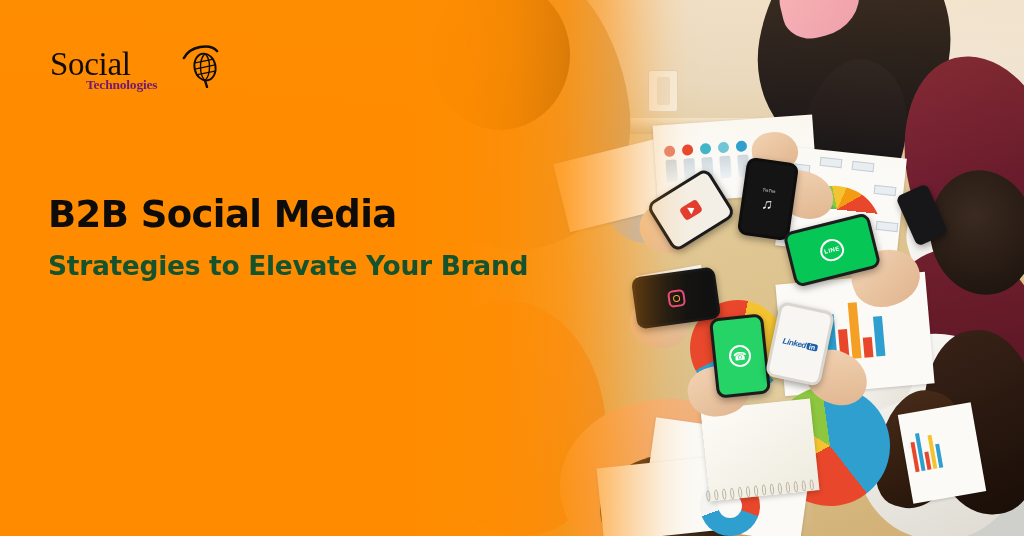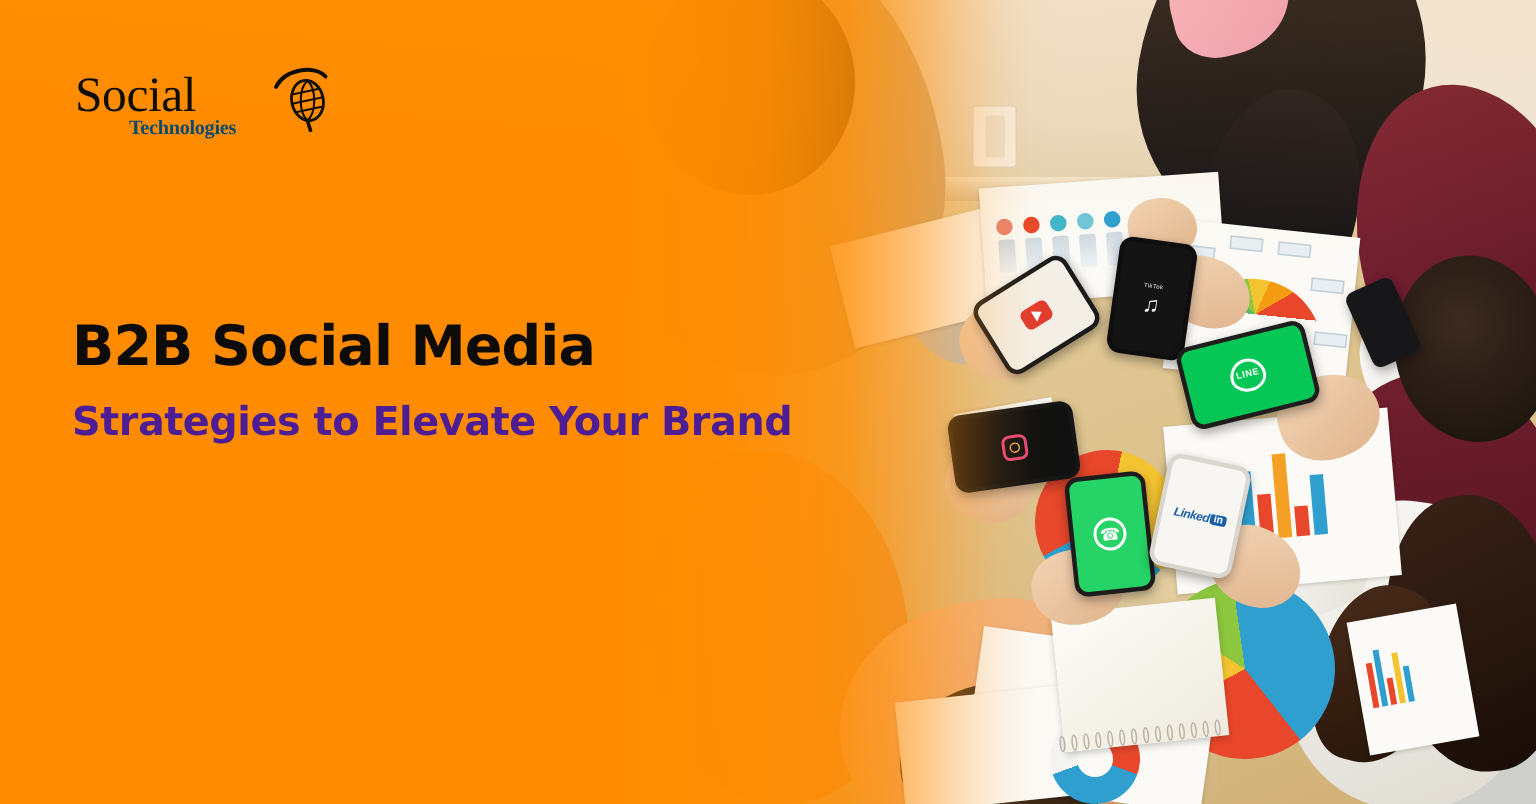--- a/index.html
+++ b/index.html
@@ -333,44 +333,44 @@
     position:absolute;left:50px;top:48px;width:160px;height:58px;
     color:#111;
   }
   .logo-word{
     font-family:"Liberation Serif", serif;
     font-size:33px;font-weight:400;line-height:1;
     letter-spacing:-.3px;color:#100d07;
   }
   .logo-sub{
     font-family:"Liberation Serif", serif;
-    font-size:13.5px;font-weight:700;line-height:1;color:#0c4a6e;
+    font-size:13.5px;font-weight:700;line-height:1;color:#701a75;
     margin-top:-3px;margin-left:36px;letter-spacing:-.2px;
   }
   .logo-globe{
     position:absolute;right:-10px;top:-4px;width:40px;height:44px;
   }
 
   .headline{
-    position:absolute;left:48px;top:208px;width:520px;
+    position:absolute;left:48px;top:192px;width:520px;
   }
   .h-line{
     font-family:"DejaVu Sans", sans-serif;
     font-weight:bold;
     font-size:37px;
     line-height:46px;
     color:#0d0c0a;
     letter-spacing:-.6px;
   }
   .sub-line{
     font-family:"DejaVu Sans", sans-serif;
     font-weight:bold;
     font-size:26.5px;
     line-height:34px;
-    color:#4c1d95;
+    color:#14532d;
     letter-spacing:-.3px;
     margin-top:11px;
   }
 </style>
 </head>
 <body>
 
 <div class="banner">
 
   <div class="photo">

